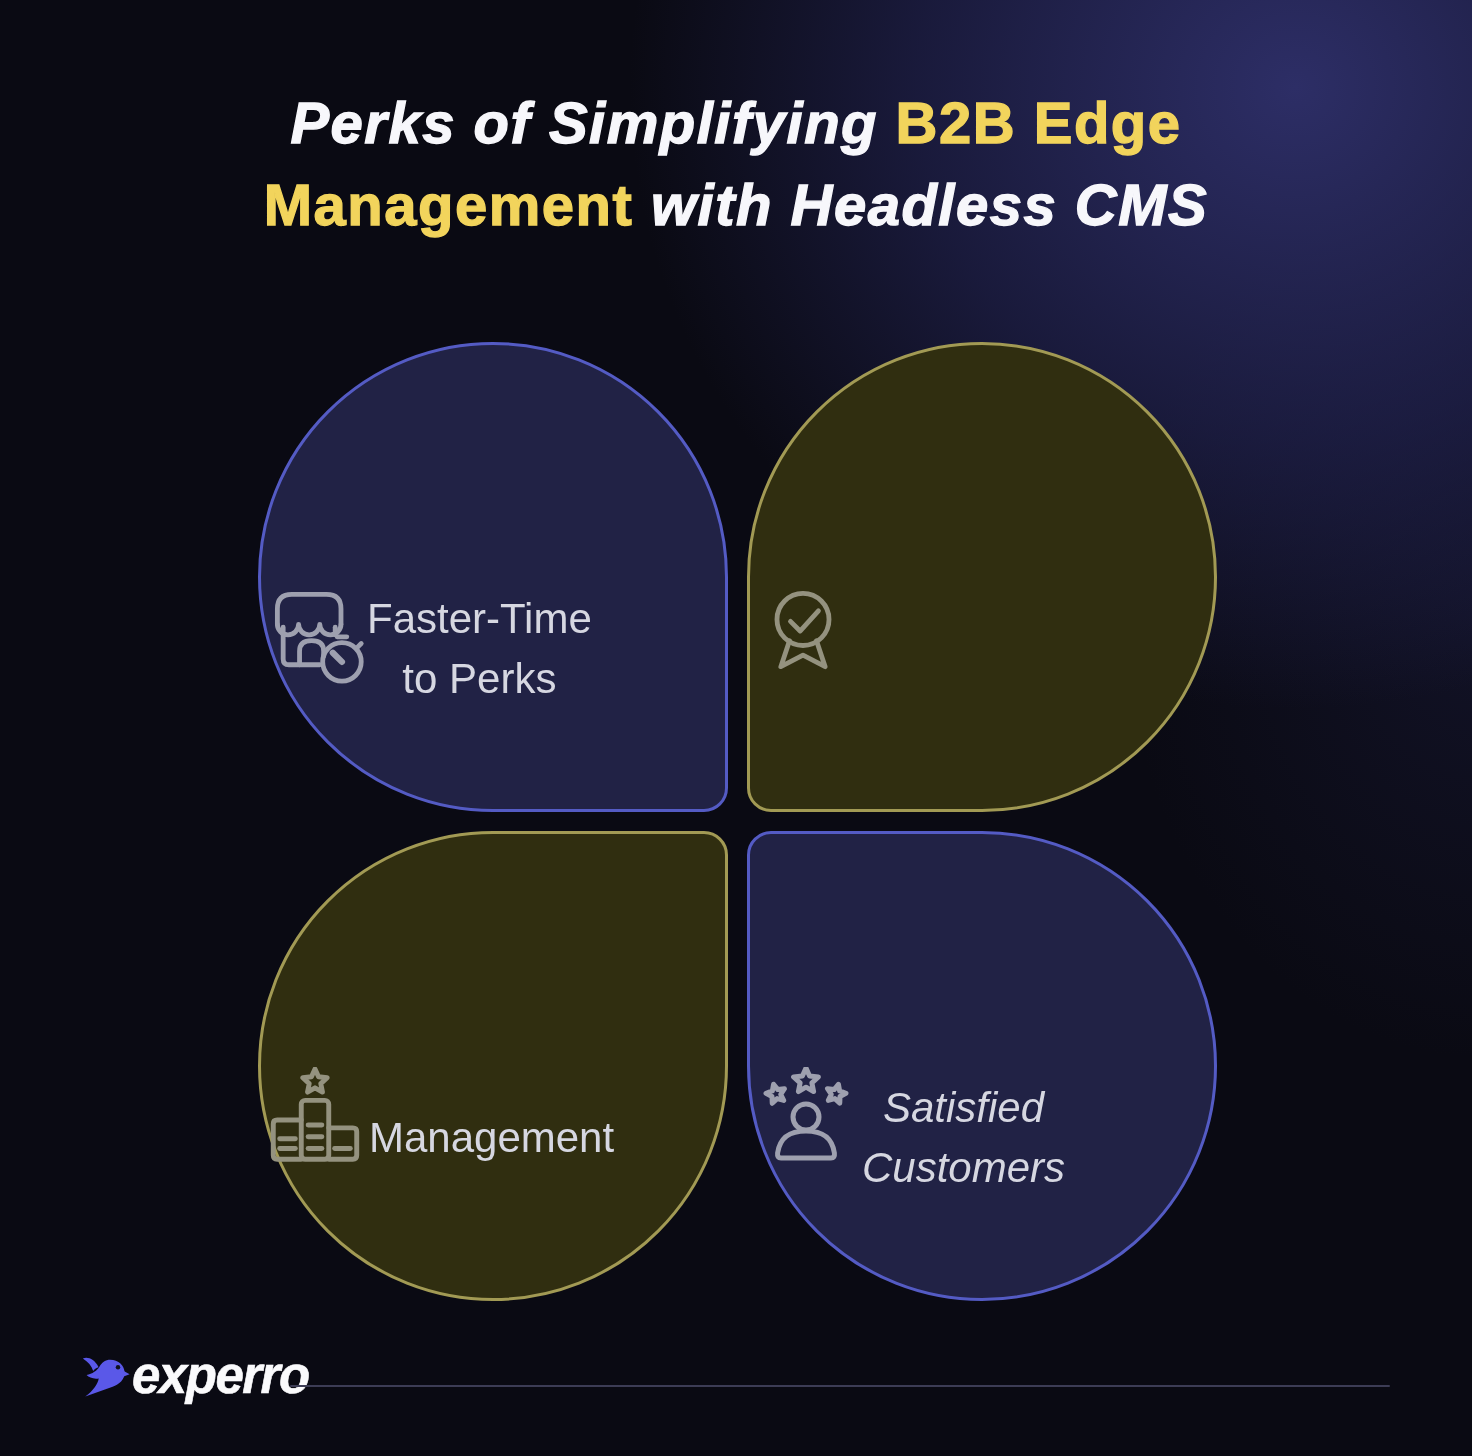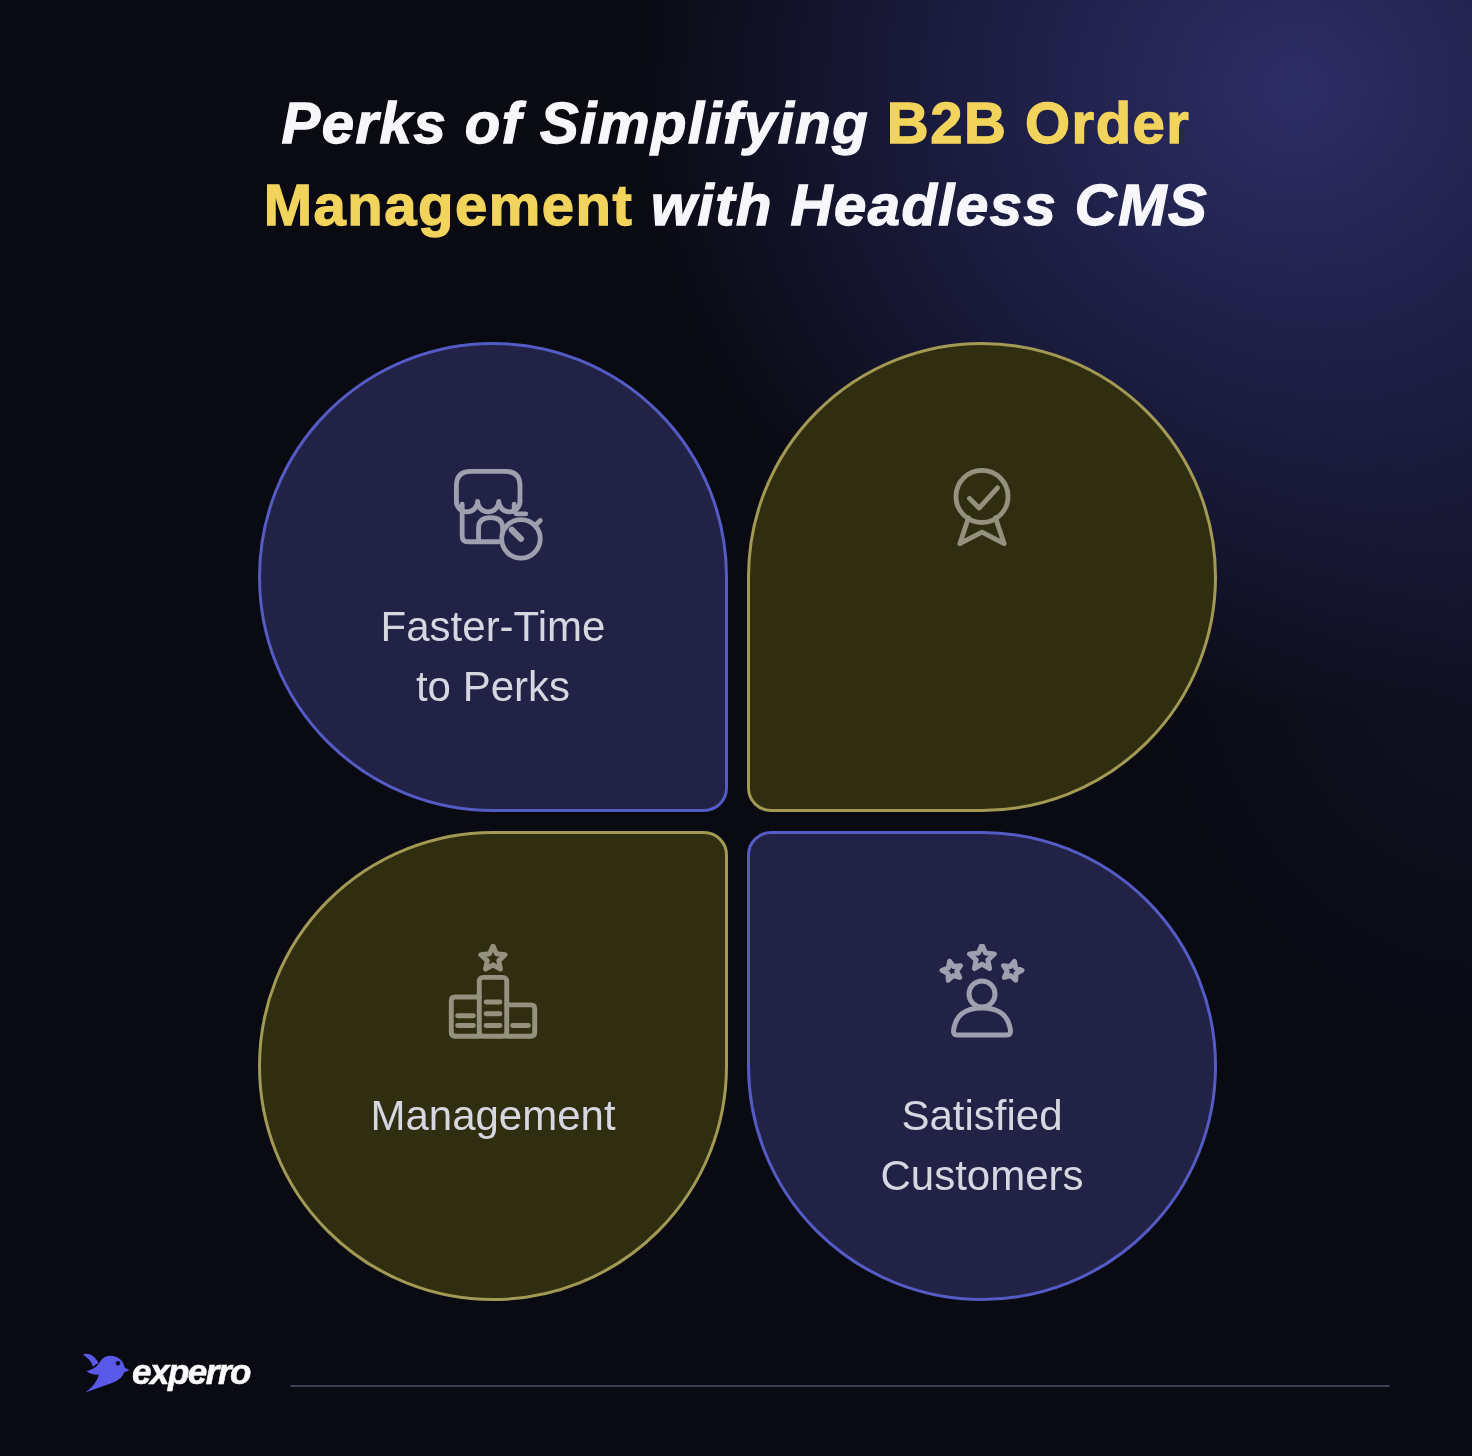--- a/index.html
+++ b/index.html
@@ -28,65 +28,65 @@
   .title .seg-w{color:var(--title-white,#F7F7FB);font-style:italic;-webkit-text-stroke:1.3px currentColor;}
 
   
   .petal-grid{
     position:absolute;left:258px;top:342px;
     display:grid;grid-template-columns:470px 470px;grid-template-rows:470px 470px;
     gap:19px;
   }
   .petal{
     box-sizing:border-box;
-    display:flex;flex-direction:column;align-items:center;
+    display:flex;flex-direction:row;align-items:center;
     padding-top:110px;
   }
   .petal--blue{background:var(--card-blue-fill,#212245);border:3px solid var(--card-blue-border,#545BC4);}
   .petal--olive{background:var(--card-olive-fill,#302E10);border:3px solid var(--card-olive-border,#A29A54);}
   .petal--sharp-br{border-radius:50% 50% 24px 50%;}
   .petal--sharp-bl{border-radius:50% 50% 50% 24px;}
   .petal--sharp-tr{border-radius:50% 24px 50% 50%;}
-  .petal--sharp-tl{border-radius:24px 50% 50% 50%;}
+  .petal--sharp-tl{border-radius:24px 50% 50% 50%;font-style:italic;}
 
   .icon-wrap{height:108px;display:flex;align-items:center;justify-content:center;}
   .petal--blue .icon-wrap{color:var(--icon-blue-card,#9EA0AF);}
   .petal--olive .icon-wrap{color:var(--icon-olive-card,#94927F);}
   .icon-wrap svg{display:block;}
 
   .petal-label{
     margin-top:34px;
     text-align:center;
     font-size:42px;line-height:60px;font-weight:500;
     color:var(--label-text,#D6D7E1);
   }
   .petal-label span{display:block;}
 
   
   .footer{position:absolute;left:0;top:1336px;width:100%;height:90px;}
   .brand{position:absolute;left:82px;top:10px;display:flex;align-items:center;}
   .brand-bird{width:48px;height:48px;margin-top:4px;}
   .brand-word{
     margin-left:2px;
-    font-size:35px;font-weight:700;font-style:italic;
+    font-size:51px;font-weight:700;font-style:italic;
     letter-spacing:-1.5px;color:#FAFAFC;
     -webkit-text-stroke:.6px currentColor;
   }
   .footer-divider{
     position:absolute;left:290px;top:49px;width:1100px;height:2px;
     background:var(--divider,#3C3C55);border-radius:1px;
   }
 </style>
 </head>
 <body>
 
 <div class="stage">
 
   <h1 class="title">
-    <span class="t-line"><span class="seg-w">Perks of Simplifying </span><span class="seg-y">B2B Order</span></span>
+    <span class="t-line"><span class="seg-w">Perks of Simplifying </span><span class="seg-y">B2B Edge</span></span>
     <span class="t-line"><span class="seg-y">Management</span><span class="seg-w"> with Headless CMS</span></span>
   </h1>
 
   <div class="petal-grid">
 
     <section class="petal petal--blue petal--sharp-br">
       <div class="icon-wrap">
         <svg width="106" height="106" viewBox="0 0 110 110" fill="none" stroke="currentColor" stroke-width="5" stroke-linecap="round" stroke-linejoin="round">
           <path d="M17 47 L17 31 Q17 16 32 16 L68 16 Q83 16 83 31 L83 47"></path>
           <path d="M83 47 a11 11 0 0 1 -22 0 a11 11 0 0 1 -22 0 a11 11 0 0 1 -22 0"></path>

